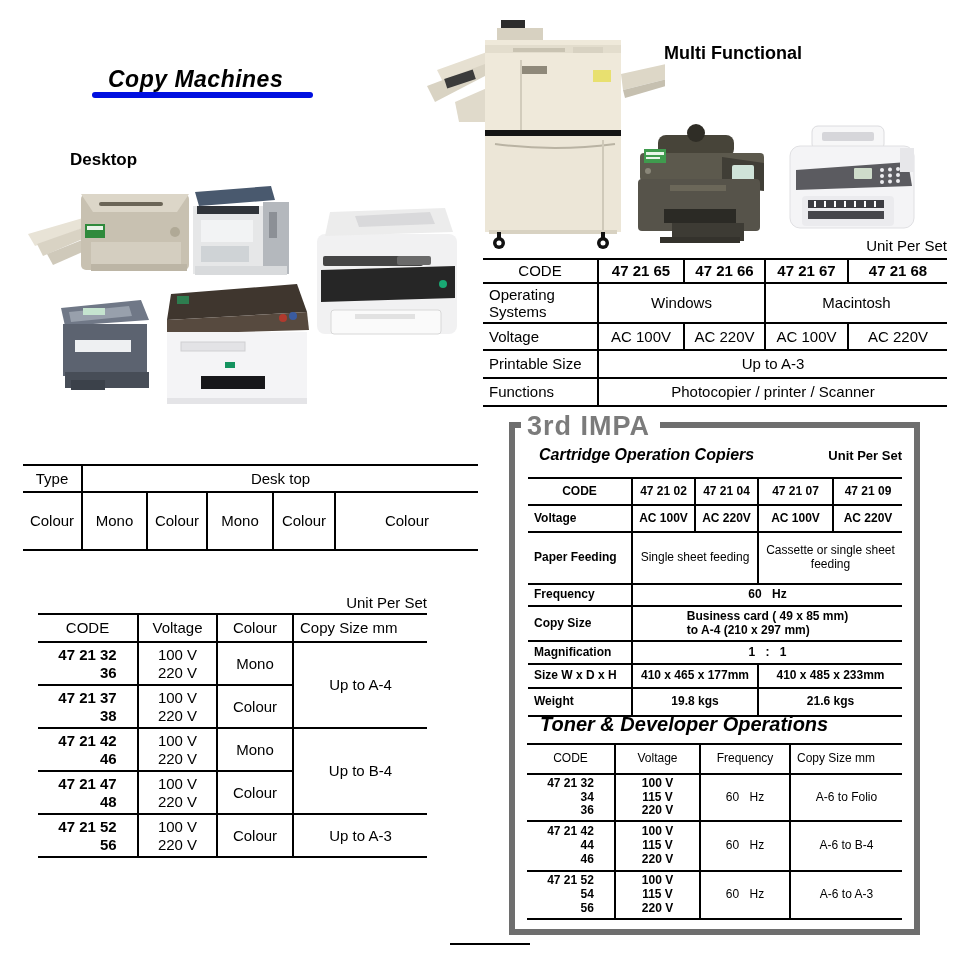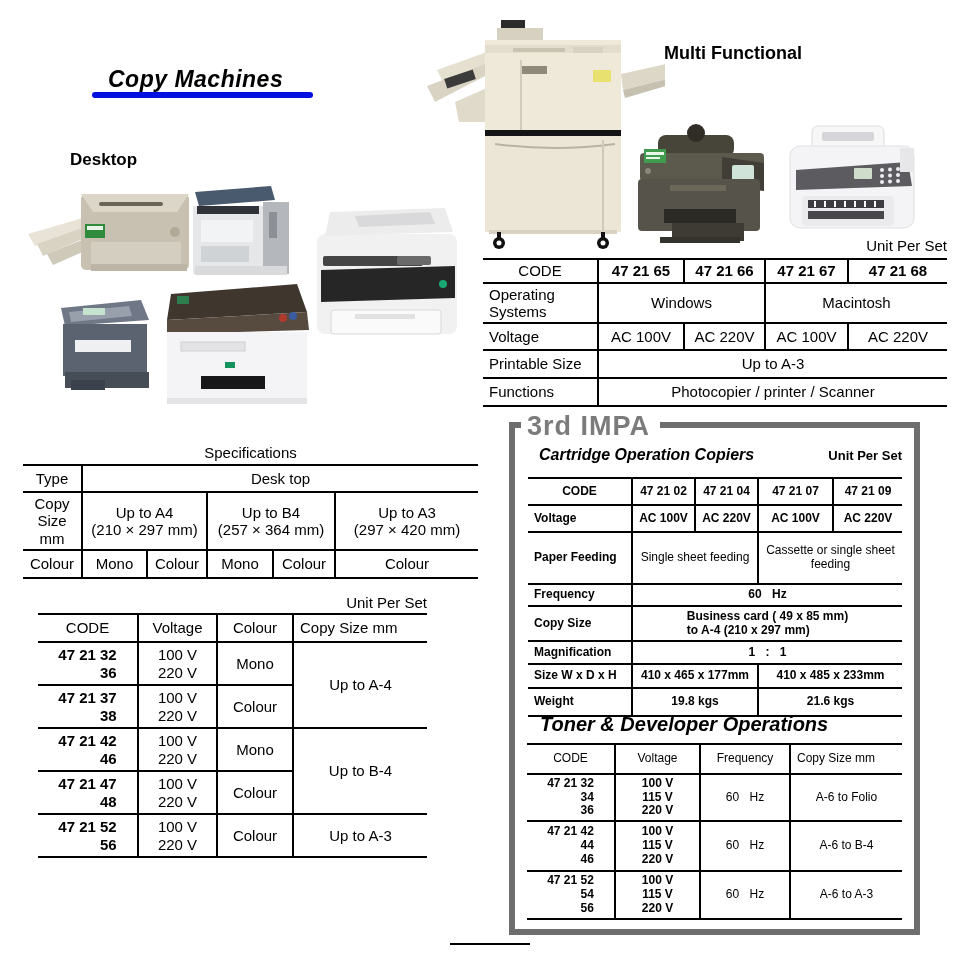--- a/index.html
+++ b/index.html
@@ -244,45 +244,33 @@
       <td class="left">Printable Size</td>
       <td colspan="4">Up to A-3</td>
     </tr>
     <tr>
       <td class="left">Functions</td>
       <td colspan="4">Photocopier / printer / Scanner</td>
     </tr>
   </tbody>
     </table>
 
-  <div class="abs spec-title">Specifications</div>
   <table class="abs cat spec-table">
     <colgroup>
         <col style="width:59px">
         <col style="width:65px">
         <col style="width:60px">
         <col style="width:66px">
         <col style="width:62px">
         <col style="width:143px">
       </colgroup>
     <tbody>
         <tr>
       <td>Type</td>
       <td colspan="5">Desk top</td>
-    </tr>
-    <tr>
-      <td class="pre">Copy
-Size
-mm</td>
-      <td colspan="2" class="pre">Up to A4
-(210 × 297 mm)</td>
-      <td colspan="2" class="pre">Up to B4
-(257 × 364 mm)</td>
-      <td class="pre">Up to A3
-(297 × 420 mm)</td>
     </tr>
     <tr>
       <td>Colour</td>
       <td>Mono</td>
       <td>Colour</td>
       <td>Mono</td>
       <td>Colour</td>
       <td>Colour</td>
     </tr>
   </tbody>

